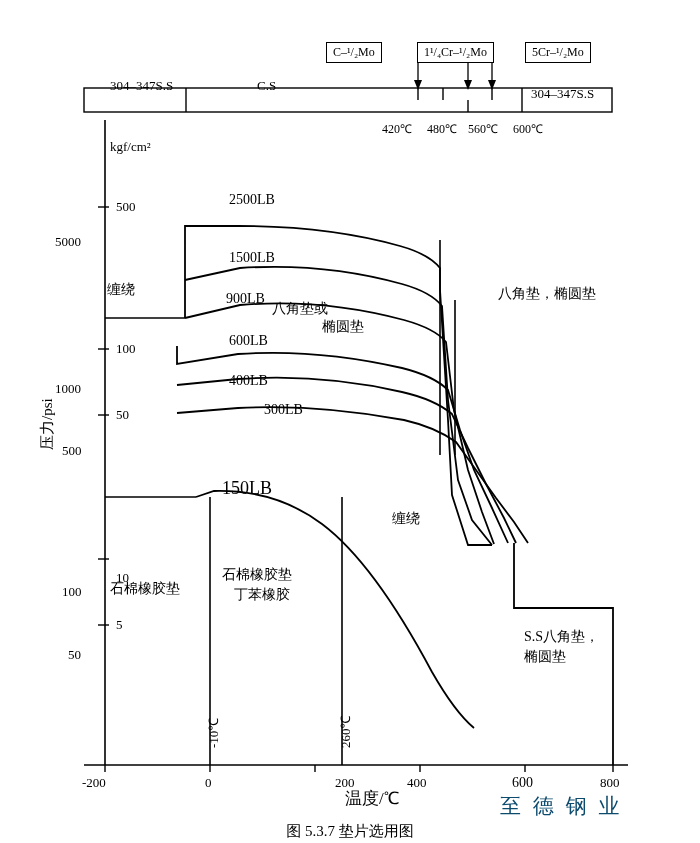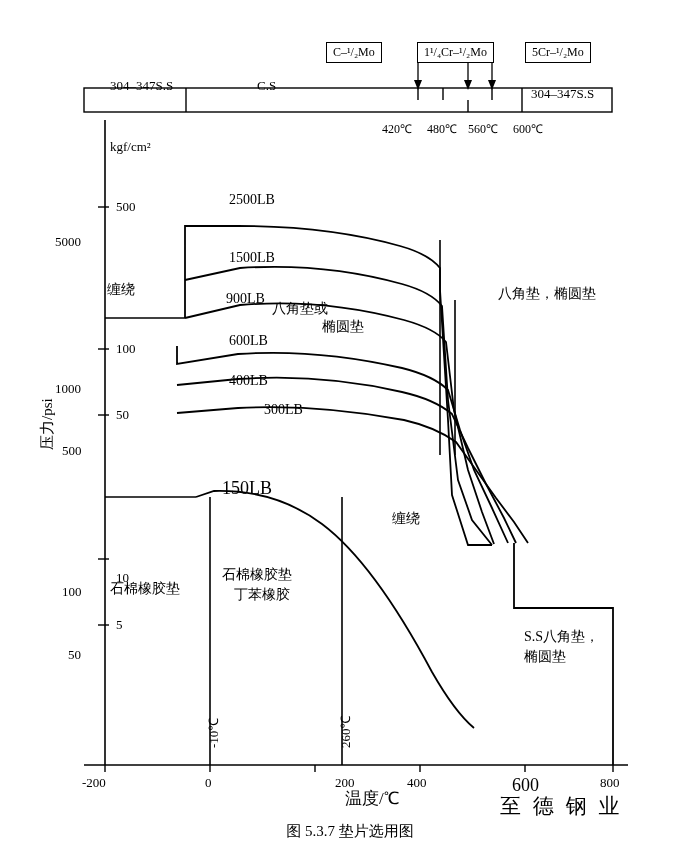--- a/index.html
+++ b/index.html
@@ -24,21 +24,21 @@
     white-space:nowrap;
     font-family:"Liberation Serif", serif;
   }
   .txt{
     position:absolute;
     font-family:"Liberation Serif", serif;
     white-space:nowrap;
   }
   .wm{
     position:absolute;
-    color:#000000;
+    color:#0c4a6e;
     font-family:"Liberation Sans", sans-serif;
     letter-spacing:3px;
     white-space:nowrap;
   }
   .vert{
     transform:rotate(-90deg);
     transform-origin:left top;
   }
   .caption{
     position:absolute;
@@ -178,21 +178,21 @@
   <div class="txt" style="left:55px;top:234px;font-size:13px;">5000</div>
   <div class="txt" style="left:55px;top:381px;font-size:13px;">1000</div>
   <div class="txt" style="left:62px;top:443px;font-size:13px;">500</div>
   <div class="txt" style="left:62px;top:584px;font-size:13px;">100</div>
   <div class="txt" style="left:68px;top:647px;font-size:13px;">50</div>
 
   <div class="txt" style="left:82px;top:775px;font-size:13px;">-200</div>
   <div class="txt" style="left:205px;top:775px;font-size:13px;">0</div>
   <div class="txt" style="left:302px;top:775px;font-size:13px;margin-left:33px;">200</div>
   <div class="txt" style="left:407px;top:775px;font-size:13px;">400</div>
-  <div class="txt" style="left:512px;top:775px;font-size:18px;">600</div>
+  <div class="txt" style="left:512px;top:775px;font-size:14px;">600</div>
   <div class="txt" style="left:600px;top:775px;font-size:13px;">800</div>
 
   <div class="txt" style="left:345px;top:787px;font-size:17px;text-align:right;">温度/℃</div>
 
   <div class="txt" style="left:229px;top:192px;font-size:14px;">2500LB</div>
   <div class="txt" style="left:229px;top:250px;font-size:14px;">1500LB</div>
   <div class="txt" style="left:226px;top:291px;font-size:14px;">900LB</div>
   <div class="txt" style="left:229px;top:333px;font-size:14px;">600LB</div>
   <div class="txt" style="left:229px;top:373px;font-size:14px;">400LB</div>
   <div class="txt" style="left:264px;top:402px;font-size:14px;">300LB</div>

